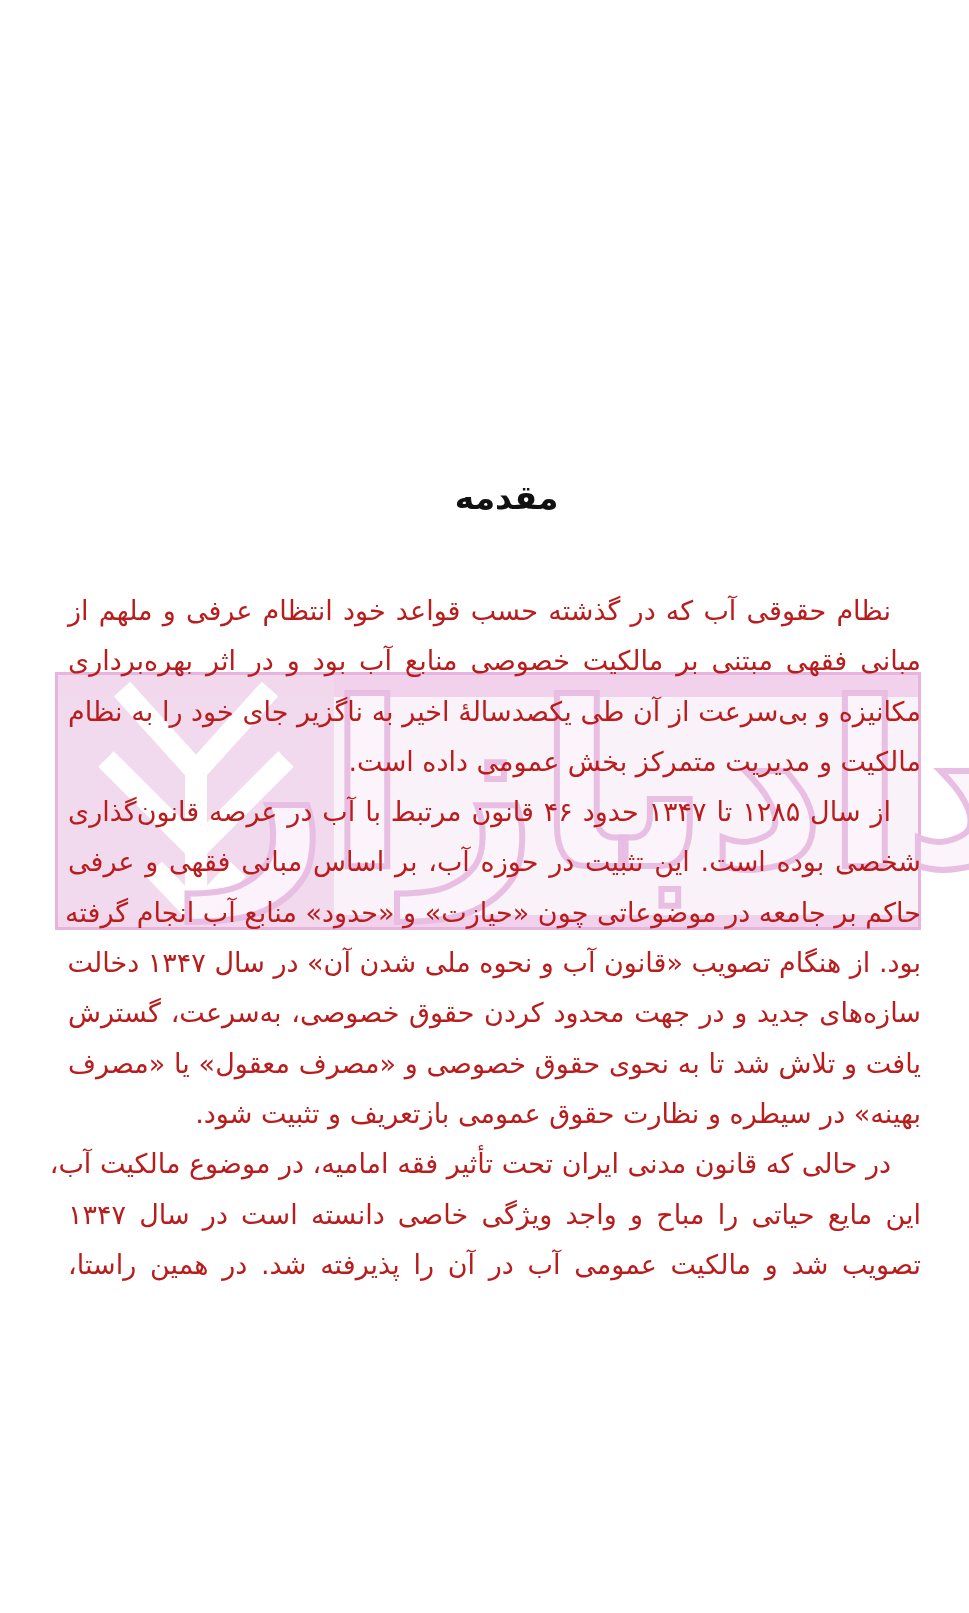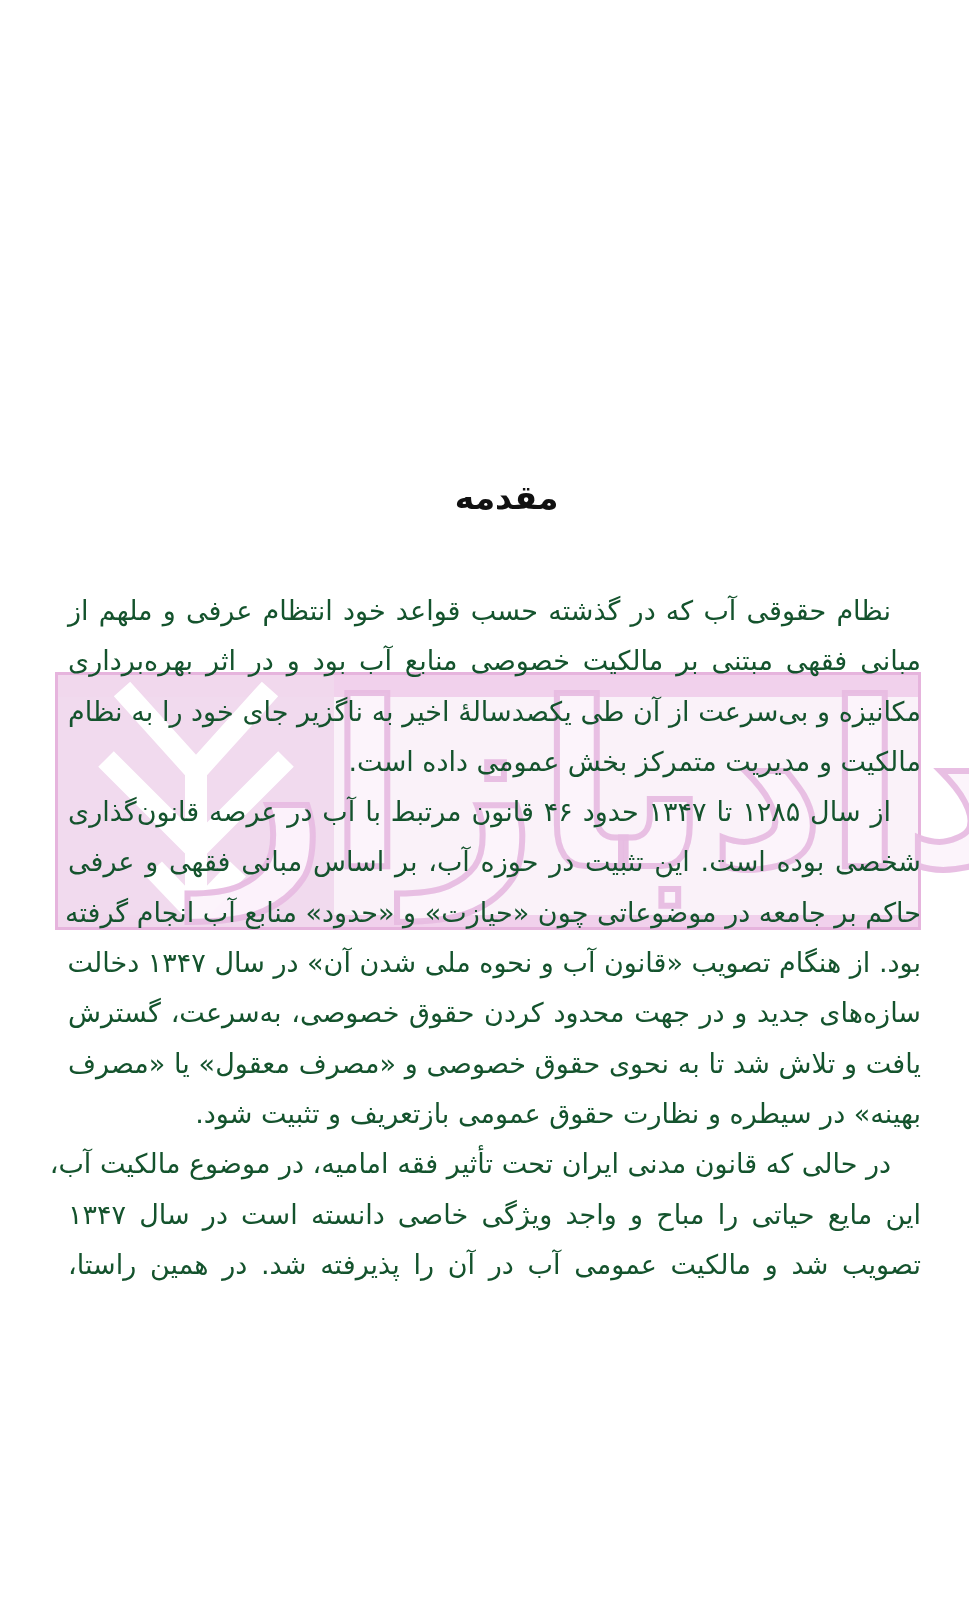--- a/index.html
+++ b/index.html
@@ -60,21 +60,21 @@
     font-size: 33px;
     font-weight: bold;
     color: #111;
     z-index: 2;
   }
   .body-text {
     position: absolute;
     top: 586px;
     right: 48px; left: 68px;
     direction: rtl;
-    color: #14532d;
+    color: #b91c1c;
     font-size: 27px;
     font-weight: 500;
     z-index: 2;
   }
   .line {
     height: 50.3px;
     line-height: 50.3px;
     white-space: nowrap;
     text-align: justify;
     text-align-last: justify;

